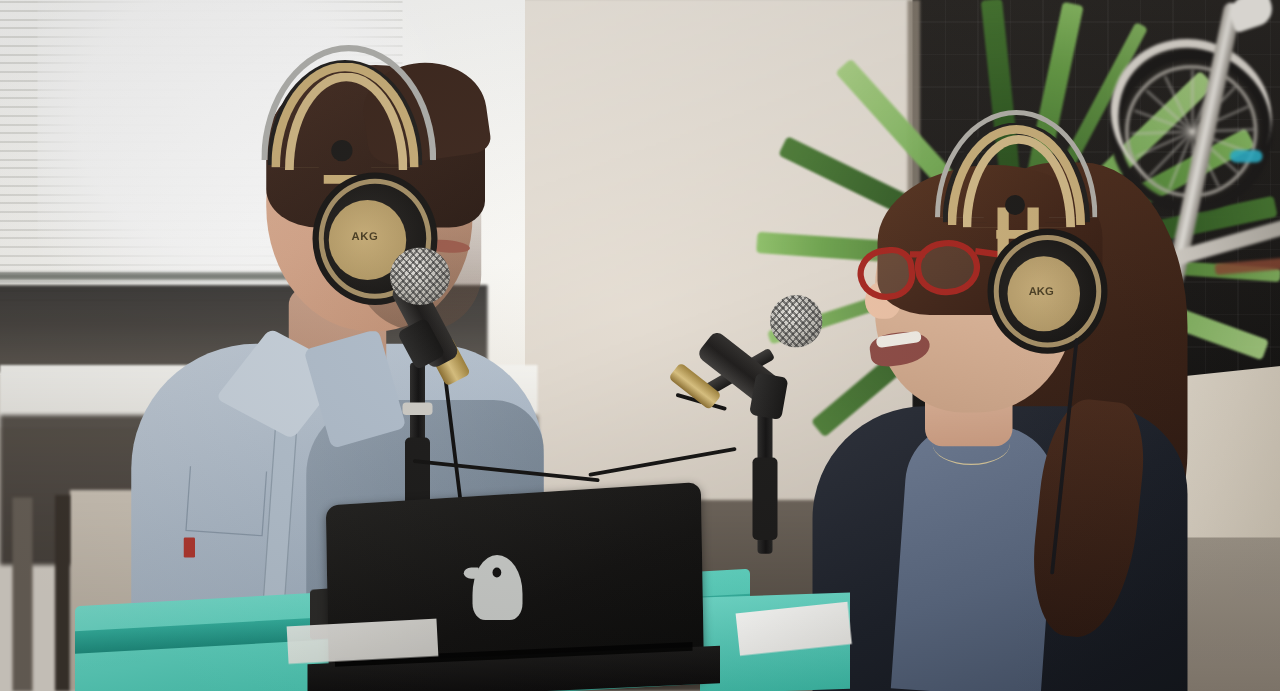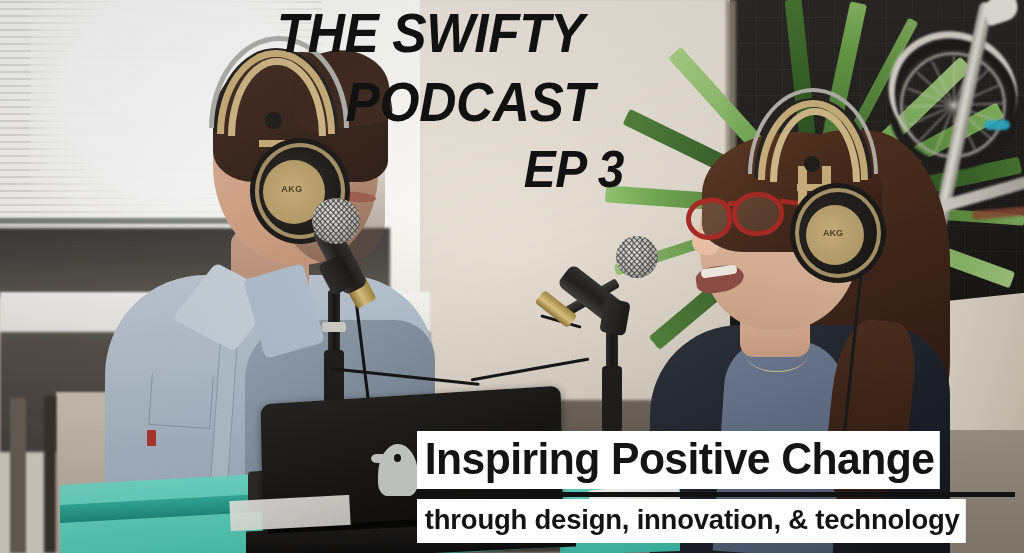--- a/index.html
+++ b/index.html
@@ -775,25 +775,15 @@
       <div class="bird-beak"></div>
       <div class="bird-eye"></div>
     </div>
     <div class="laptop-base"></div>
     <div class="laptop-hinge"></div>
     <div class="paper2"></div>
 
     <div class="grade"></div>
   </div>
 
-  <div class="title-block">
-    <div class="title-line" id="title-1">THE SWIFTY</div>
-    <div class="title-line" id="title-2">PODCAST</div>
-    <div class="title-line" id="title-3">EP 3</div>
-  </div>
-
-  <div class="lower-third">
-    <div class="lt-line1">Inspiring Positive Change</div>
-    <div class="lt-rule"></div>
-    <div class="lt-line2">through design, innovation, &amp; technology</div>
-  </div>
+
 
 </div>
 
 </body></html>

